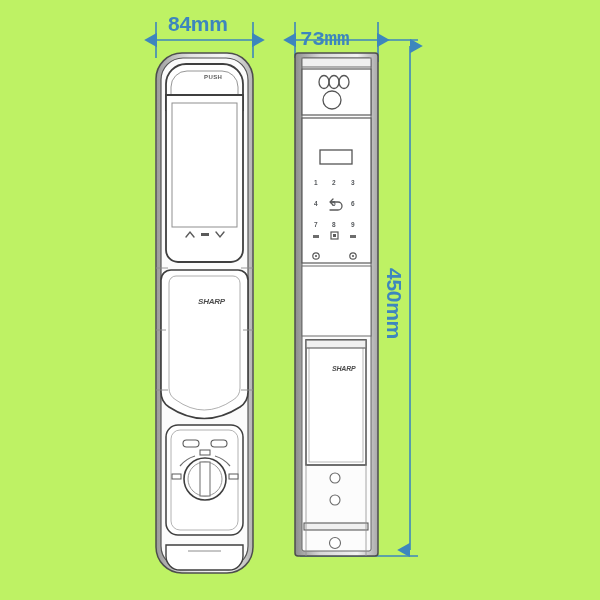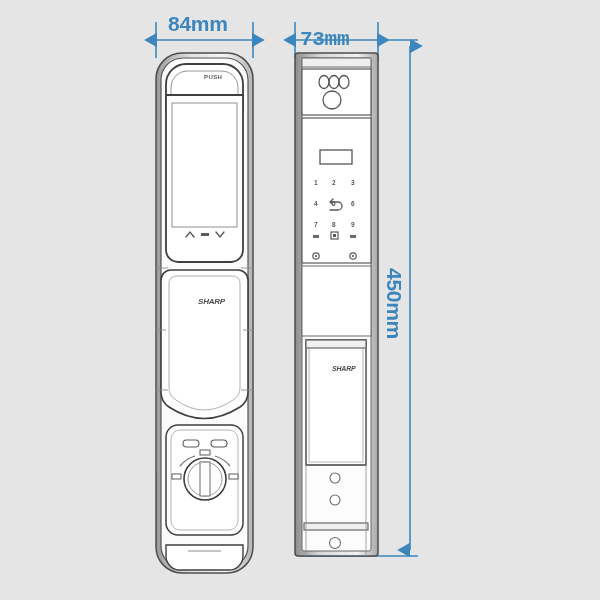--- a/index.html
+++ b/index.html
@@ -11,21 +11,21 @@
   body {
     width: 600px;
     height: 600px;
     font-family: "Liberation Sans", sans-serif;
     overflow: hidden;
   }
   #stage {
     position: relative;
     width: 600px;
     height: 600px;
-    background: #e5e5e5;
+    background: #bef264;
   }
   #drawing {
     position: absolute;
     left: 0;
     top: 0;
     width: 600px;
     height: 600px;
   }
   .dim-text {
     position: absolute;

